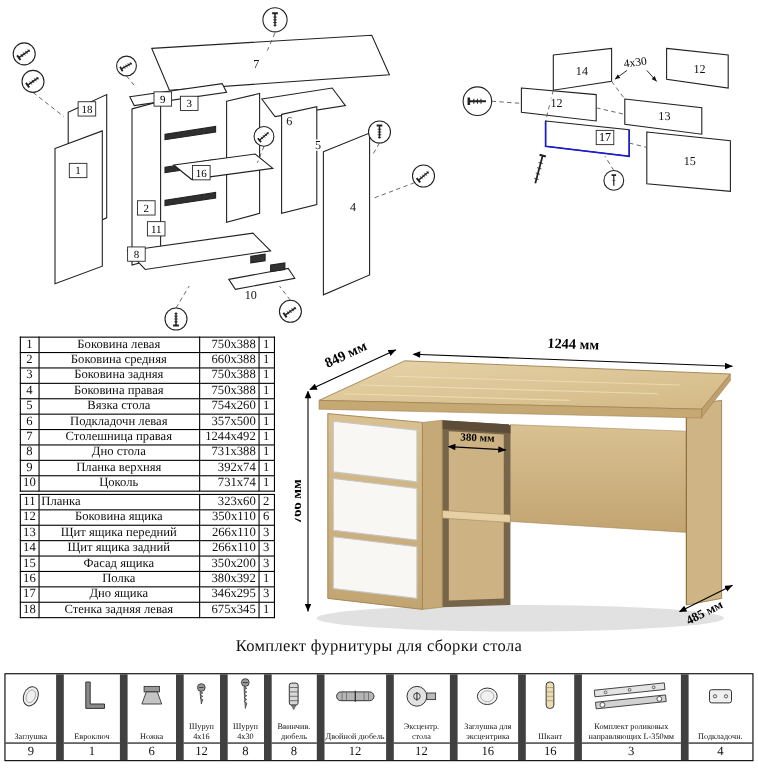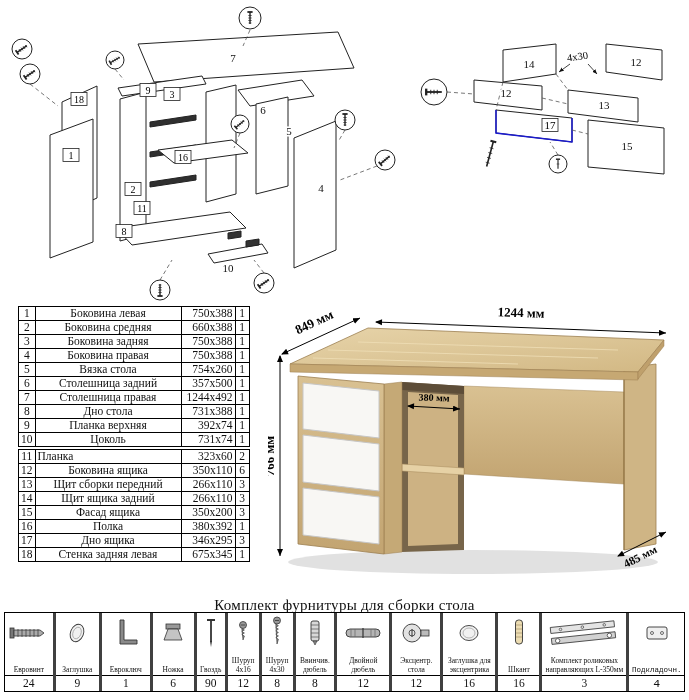--- a/index.html
+++ b/index.html
@@ -21,26 +21,26 @@
   .c-num  { width:16px;  text-align:center; }
   .c-name { width:146px; text-align:center; }
   .c-size { width:54px;  text-align:right; }
   .c-qty  { width:14px;  text-align:center; }
   .center { text-align:left; }
 
   
   .desk-wrap { position:absolute; left:268px; top:298px; }
 
   
-  .hw-title { position:absolute; left:0; top:597px; width:689px; text-align:center;
+  .hw-title { position:absolute; left:0; top:580px; width:689px; text-align:center;
               font-size:15px; letter-spacing:0.3px; }
   .hw-table { position:absolute; left:4px; top:612px; width:681px; height:80px;
               border:1px solid #000; display:flex; background:#fff; }
-  .hw-cell { border-right:3px solid #404040; display:flex; flex-direction:column; min-width:0; }
-  .hw-cell:last-child { border-right:none;font-family:Liberation Mono, monospace; }
+  .hw-cell { border-right:7px solid #404040; display:flex; flex-direction:column; min-width:0; }
+  .hw-cell:last-child { border-right:none; }
   .hw-icon { height:40px; display:flex; align-items:center; justify-content:center; overflow:hidden; }
   .hw-label { flex:1; font-size:7.5px; line-height:1.12; text-align:center; padding:0 1px 1px 1px;
               display:flex; align-items:flex-end; justify-content:center; }
   .hw-qty { height:16px; border-top:1px solid #000; text-align:center;
             font-size:11.5px; line-height:15px; }
 </style>
 </head>
 <body>
 
 <div>
@@ -275,21 +275,21 @@
           <td class="c-qty">1</td>
         </tr>
     <tr>
           <td class="c-num">5</td>
           <td class="c-name">Вязка стола</td>
           <td class="c-size">754x260</td>
           <td class="c-qty">1</td>
         </tr>
     <tr>
           <td class="c-num">6</td>
-          <td class="c-name">Столешница задний</td>
+          <td class="c-name">Подкладочн левая</td>
           <td class="c-size">357x500</td>
           <td class="c-qty">1</td>
         </tr>
     <tr>
           <td class="c-num">7</td>
           <td class="c-name">Столешница правая</td>
           <td class="c-size">1244x492</td>
           <td class="c-qty">1</td>
         </tr>
     <tr>
@@ -322,21 +322,21 @@
           <td class="c-qty">2</td>
         </tr>
     <tr>
           <td class="c-num">12</td>
           <td class="c-name">Боковина ящика</td>
           <td class="c-size">350x110</td>
           <td class="c-qty">6</td>
         </tr>
     <tr>
           <td class="c-num">13</td>
-          <td class="c-name">Щит сборки передний</td>
+          <td class="c-name">Щит ящика передний</td>
           <td class="c-size">266x110</td>
           <td class="c-qty">3</td>
         </tr>
     <tr>
           <td class="c-num">14</td>
           <td class="c-name">Щит ящика задний</td>
           <td class="c-size">266x110</td>
           <td class="c-qty">3</td>
         </tr>
     <tr>
@@ -423,38 +423,20 @@
         <text font-size="10" text-anchor="middle" transform="translate(166,103) rotate(2)">380 мм</text>
         <text font-size="11.5" text-anchor="middle" transform="translate(374,262) rotate(-27)">485 мм</text>
       </g>
     </svg>
   </div>
 
   <div class="hw-title">Комплект фурнитуры для сборки стола</div>
 
   <div class="hw-table">
 
-    <div class="hw-cell" style="flex:1.05">
-      <div class="hw-icon">
-          <svg width="40" height="30" viewBox="0 0 40 30">
-        <rect x="1" y="10" width="4" height="10" fill="#777" stroke="#333" stroke-width="0.8"></rect>
-        <path d="M5,12 L31,12 L35,15 L31,18 L5,18 Z" fill="#aaa" stroke="#333" stroke-width="0.8"></path>
-        <g stroke="#333" stroke-width="0.7">
-              <line x1="9" y1="11" x2="9" y2="19"></line>
-              <line x1="13" y1="11" x2="13" y2="19"></line>
-              <line x1="17" y1="11" x2="17" y2="19"></line>
-              <line x1="21" y1="11" x2="21" y2="19"></line>
-              <line x1="25" y1="11" x2="25" y2="19"></line>
-              <line x1="29" y1="11" x2="29" y2="19"></line>
-            </g>
-      </svg>
-        </div>
-      <div class="hw-label">Евровинт</div>
-      <div class="hw-qty">24</div>
-    </div>
 
     <div class="hw-cell" style="flex:0.95">
       <div class="hw-icon">
           <svg width="36" height="30" viewBox="0 0 36 30">
         <ellipse cx="18" cy="15" rx="6.5" ry="9" fill="#f0f0f0" stroke="#333" stroke-width="0.9" transform="rotate(22 18 15)"></ellipse>
         <ellipse cx="18" cy="15" rx="4" ry="6" fill="none" stroke="#999" stroke-width="0.7" transform="rotate(22 18 15)"></ellipse>
       </svg>
         </div>
       <div class="hw-label">Заглушка</div>
       <div class="hw-qty">9</div>
@@ -474,31 +456,20 @@
       <div class="hw-icon">
           <svg width="36" height="32" viewBox="0 0 36 32">
         <rect x="11" y="7" width="14" height="5" fill="#999" stroke="#333" stroke-width="0.8"></rect>
         <path d="M13,12 L23,12 L27,23 L9,23 Z" fill="#c4c4c4" stroke="#333" stroke-width="0.8"></path>
       </svg>
         </div>
       <div class="hw-label">Ножка</div>
       <div class="hw-qty">6</div>
     </div>
 
-    <div class="hw-cell" style="flex:0.62">
-      <div class="hw-icon">
-          <svg width="24" height="34" viewBox="0 0 24 34">
-        <line x1="8" y1="4" x2="16" y2="4" stroke="#333" stroke-width="2"></line>
-        <line x1="12" y1="4" x2="12" y2="26" stroke="#333" stroke-width="1.8"></line>
-        <path d="M11,25 L13,25 L12,31 Z" fill="#333"></path>
-      </svg>
-        </div>
-      <div class="hw-label">Гвоздь</div>
-      <div class="hw-qty">90</div>
-    </div>
 
     <div class="hw-cell" style="flex:0.68">
       <div class="hw-icon">
           <svg width="24" height="30" viewBox="0 0 24 30">
         <circle cx="12" cy="7" r="3.5" fill="#999" stroke="#333" stroke-width="0.8"></circle>
         <line x1="9.8" y1="7" x2="14.2" y2="7" stroke="#333" stroke-width="0.8"></line>
         <path d="M10.8,10.5 L13.4,12 L10.8,13.5 L13.4,15 L10.8,16.5 L13.4,18 L12,22 Z" fill="#888" stroke="#333" stroke-width="0.6"></path>
       </svg>
         </div>
       <div class="hw-label">Шуруп 4х16</div>

